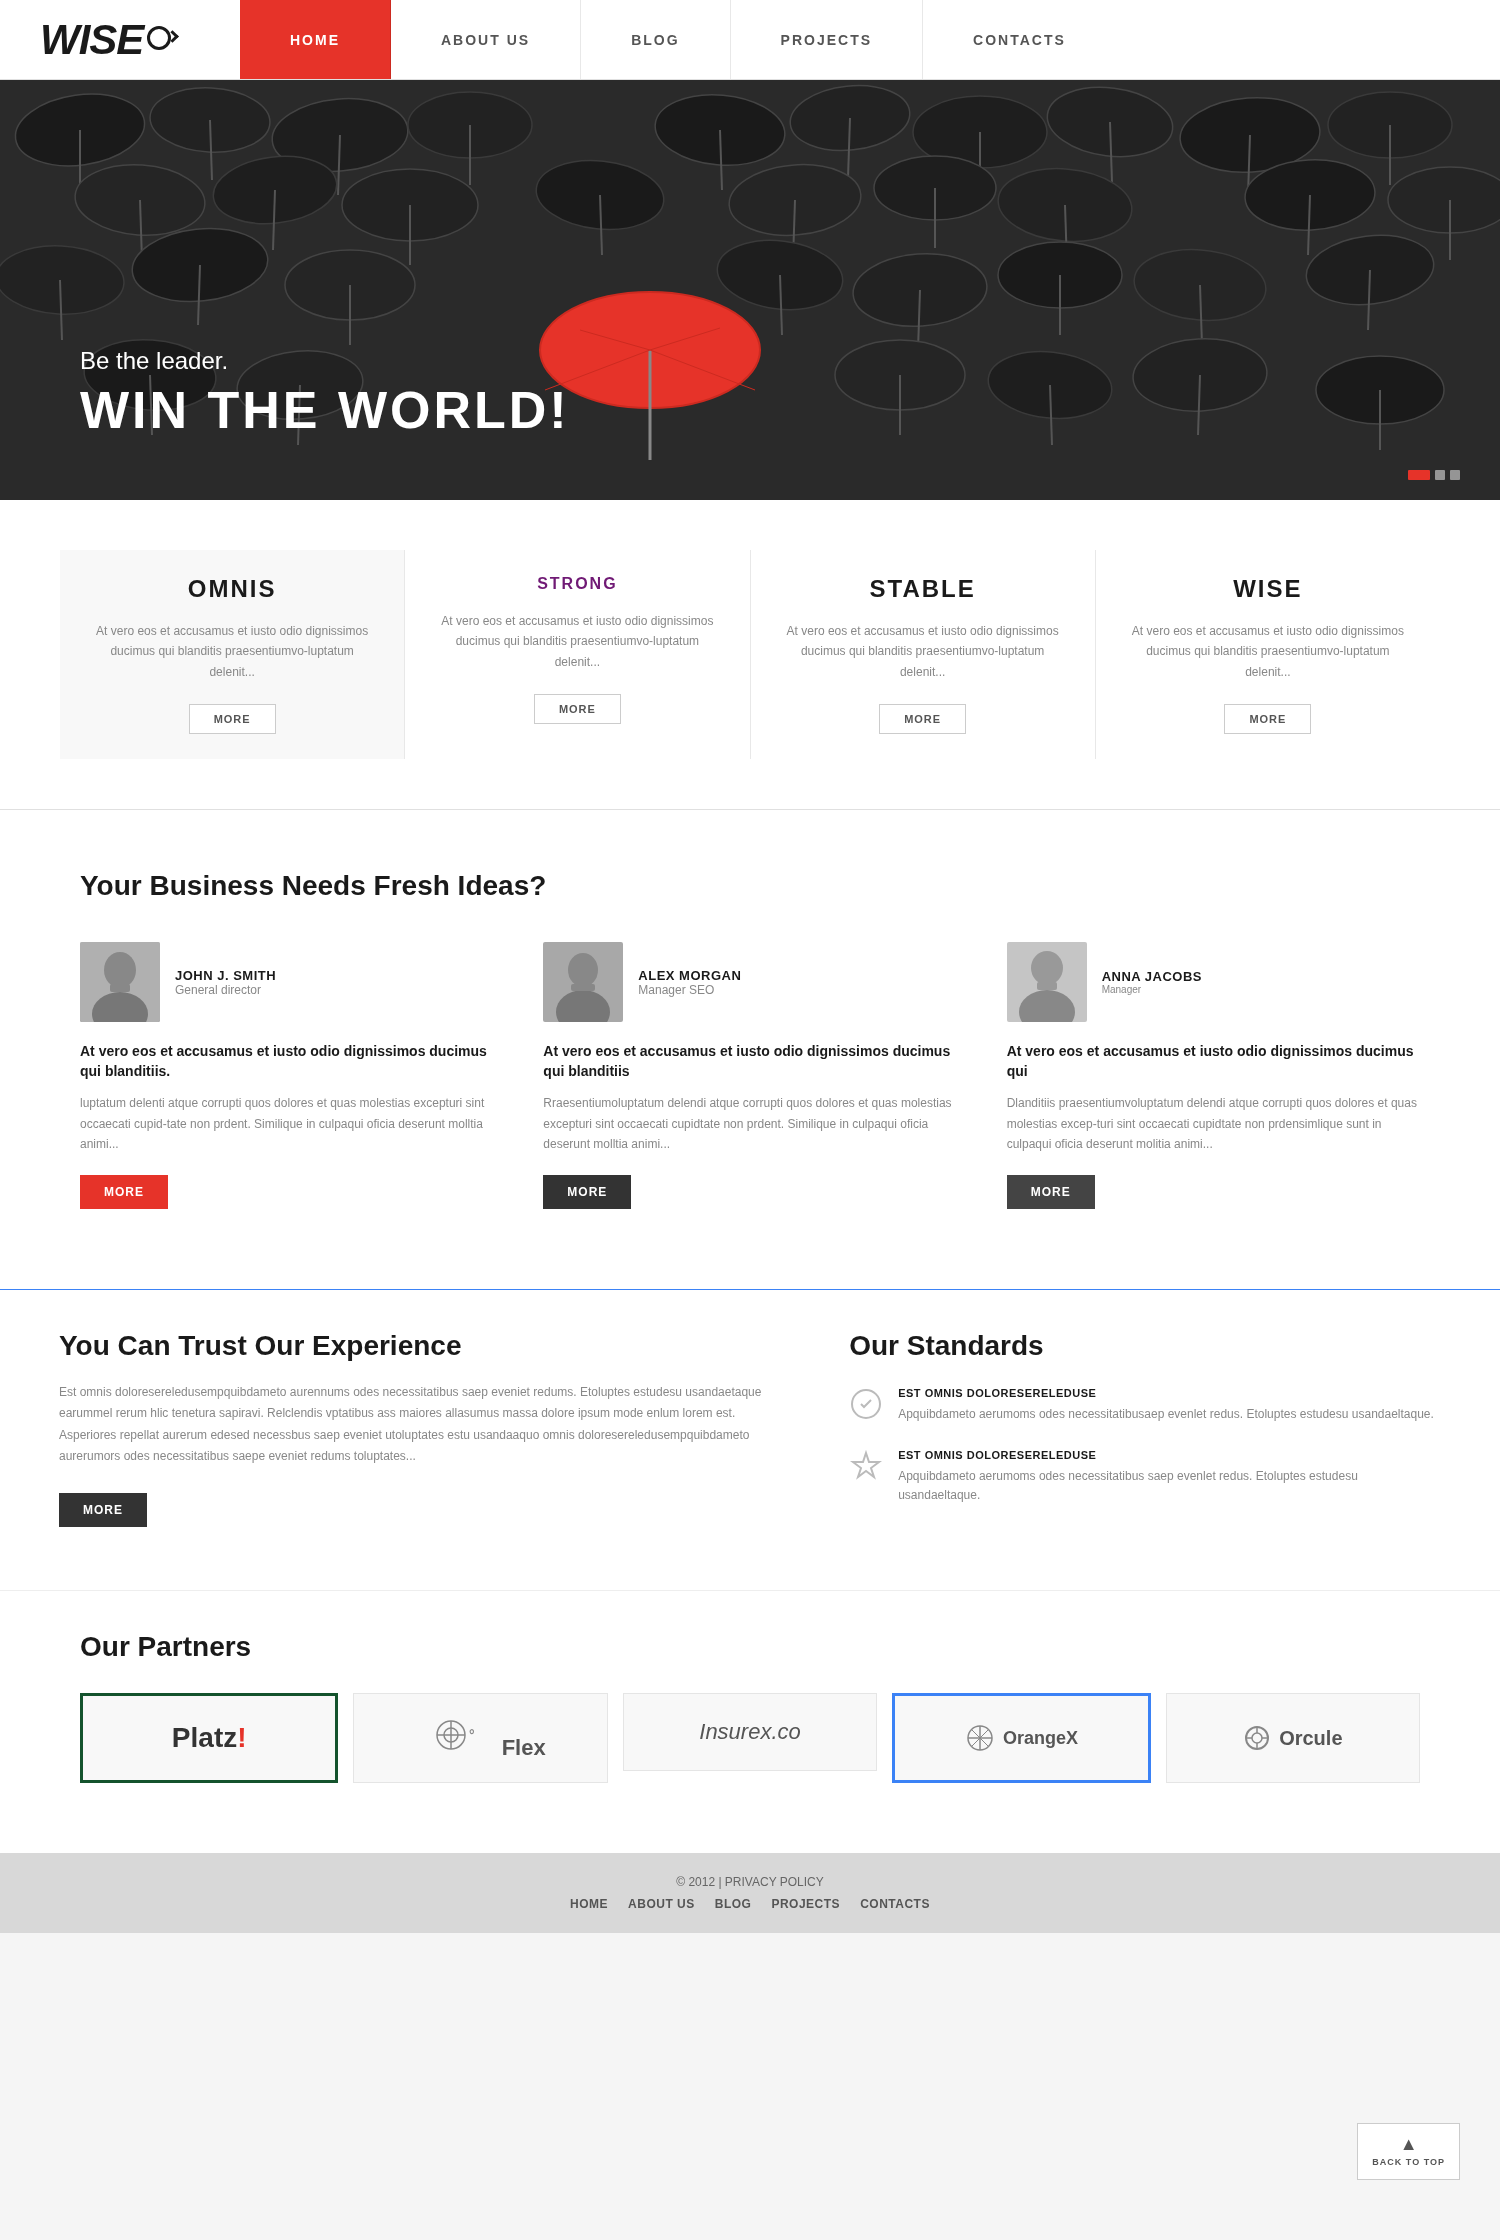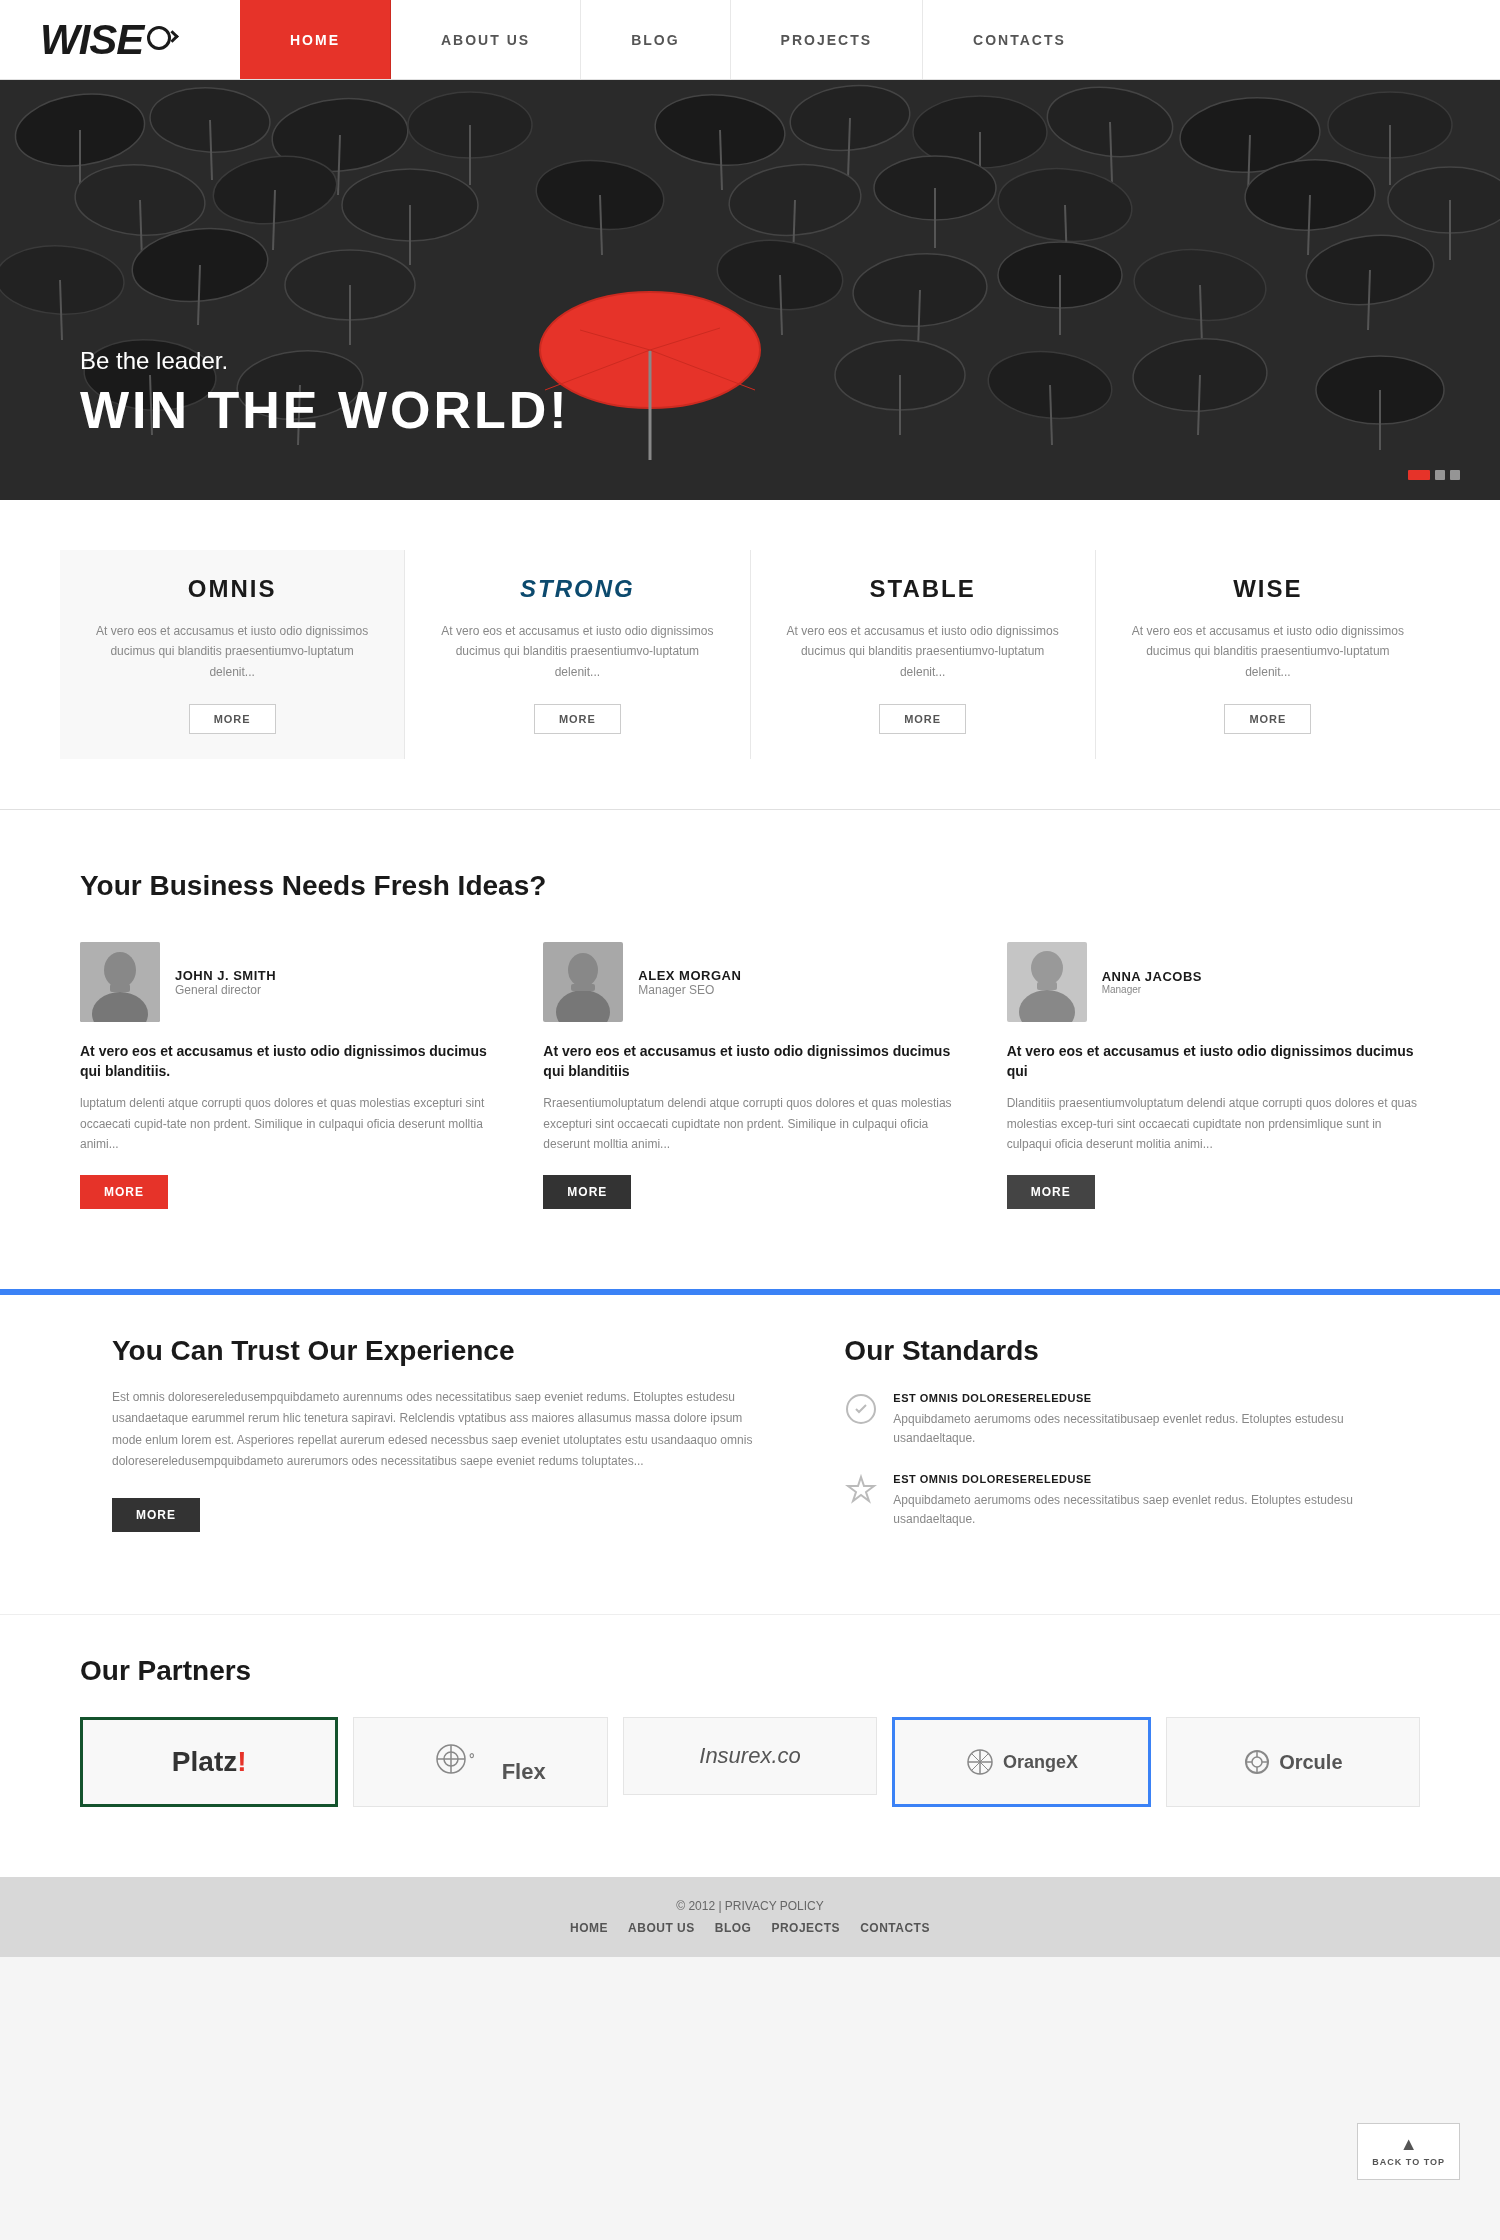--- a/index.html
+++ b/index.html
@@ -130,21 +130,21 @@
   </div>
 </div>
 
 <div style="background:#fff;padding:50px 60px;display:flex;gap:0;border-bottom:1px solid #e0e0e0;">
   <div style="flex:1;padding:25px 30px;text-align:center;border-right:1px solid #e8e8e8;background:#f8f8f8;">
     <div style="font-size:24px;font-weight:900;letter-spacing:2px;margin-bottom:18px;color:#1a1a1a;font-family:'Arial Black',Arial,sans-serif;">OMNIS</div>
     <div style="font-size:12px;color:#888;line-height:1.7;margin-bottom:22px;">At vero eos et accusamus et iusto odio dignissimos ducimus qui blanditis praesentiumvo-luptatum delenit...</div>
     <button style="border:1px solid #ccc;background:#fff;padding:8px 24px;font-size:11px;font-weight:700;letter-spacing:1px;color:#555;cursor:pointer;text-transform:uppercase;">MORE</button>
   </div>
   <div style="flex:1;padding:25px 30px;text-align:center;border-right:1px solid #e8e8e8;">
-    <div style="font-size:24px;font-weight:900;letter-spacing:2px;margin-bottom:18px;color:#0c4a6e;font-family:'Arial Black',Arial,sans-serif;font-style:italic;">STRONG</div>
+    <div style="font-size:16px;font-weight:900;letter-spacing:2px;margin-bottom:18px;color:#701a75;font-family:'Arial Black',Arial,sans-serif;">STRONG</div>
     <div style="font-size:12px;color:#888;line-height:1.7;margin-bottom:22px;">At vero eos et accusamus et iusto odio dignissimos ducimus qui blanditis praesentiumvo-luptatum delenit...</div>
     <button style="border:1px solid #ccc;background:#fff;padding:8px 24px;font-size:11px;font-weight:700;letter-spacing:1px;color:#555;cursor:pointer;text-transform:uppercase;">MORE</button>
   </div>
   <div style="flex:1;padding:25px 30px;text-align:center;border-right:1px solid #e8e8e8;">
     <div style="font-size:24px;font-weight:900;letter-spacing:2px;margin-bottom:18px;color:#1a1a1a;font-family:'Arial Black',Arial,sans-serif;">STABLE</div>
     <div style="font-size:12px;color:#888;line-height:1.7;margin-bottom:22px;">At vero eos et accusamus et iusto odio dignissimos ducimus qui blanditis praesentiumvo-luptatum delenit...</div>
     <button style="border:1px solid #ccc;background:#fff;padding:8px 24px;font-size:11px;font-weight:700;letter-spacing:1px;color:#555;cursor:pointer;text-transform:uppercase;">MORE</button>
   </div>
   <div style="flex:1;padding:25px 30px;text-align:center;">
     <div style="font-size:24px;font-weight:900;letter-spacing:2px;margin-bottom:18px;color:#1a1a1a;font-family:'Arial Black',Arial,sans-serif;">WISE</div>
@@ -213,21 +213,21 @@
           <div style="font-size:10px;color:#888;">Manager</div>
         </div>
       </div>
       <div style="font-size:14px;font-weight:700;color:#1a1a1a;margin-bottom:12px;line-height:1.4;">At vero eos et accusamus et iusto odio dignissimos ducimus qui</div>
       <div style="font-size:12px;color:#888;line-height:1.7;margin-bottom:20px;">Dlanditiis praesentiumvoluptatum delendi atque corrupti quos dolores et quas molestias excep-turi sint occaecati cupidtate non prdensimlique sunt in culpaqui oficia deserunt molitia animi...</div>
       <button style="background:#444;color:#fff;padding:10px 24px;font-size:12px;font-weight:700;letter-spacing:1px;cursor:pointer;text-transform:uppercase;border:none;">MORE</button>
     </div>
   </div>
 </div>
 
-<div style="background:#fff;padding:40px 112px 60px;border-top:6px solid #3b82f6;">
+<div style="background:#fff;padding:40px 59px 60px;border-top:1px solid #3b82f6;">
   <div style="display:flex;gap:80px;">
 
     <div style="flex:1.2;">
       <h2 style="font-size:28px;font-weight:700;color:#1a1a1a;margin-bottom:20px;font-family:Arial,sans-serif;">You Can Trust Our Experience</h2>
       <p style="font-size:12px;color:#888;line-height:1.8;margin-bottom:25px;">Est omnis doloresereledusempquibdameto aurennums odes necessitatibus saep eveniet redums. Etoluptes estudesu usandaetaque earummel rerum hlic tenetura sapiravi. Relclendis vptatibus ass maiores allasumus massa dolore ipsum mode enlum lorem est. Asperiores repellat aurerum edesed necessbus saep eveniet utoluptates estu usandaaquo omnis doloresereledusempquibdameto aurerumors odes necessitatibus saepe eveniet redums toluptates...</p>
       <button style="background:#333;color:#fff;padding:10px 24px;font-size:12px;font-weight:700;letter-spacing:1px;cursor:pointer;text-transform:uppercase;border:none;">MORE</button>
     </div>
 
     <div style="flex:1;">
       <h2 style="font-size:28px;font-weight:700;color:#1a1a1a;margin-bottom:25px;font-family:Arial,sans-serif;">Our Standards</h2>

